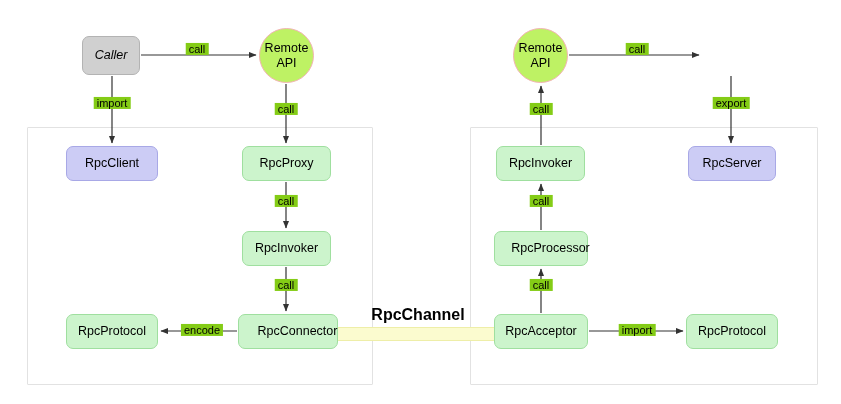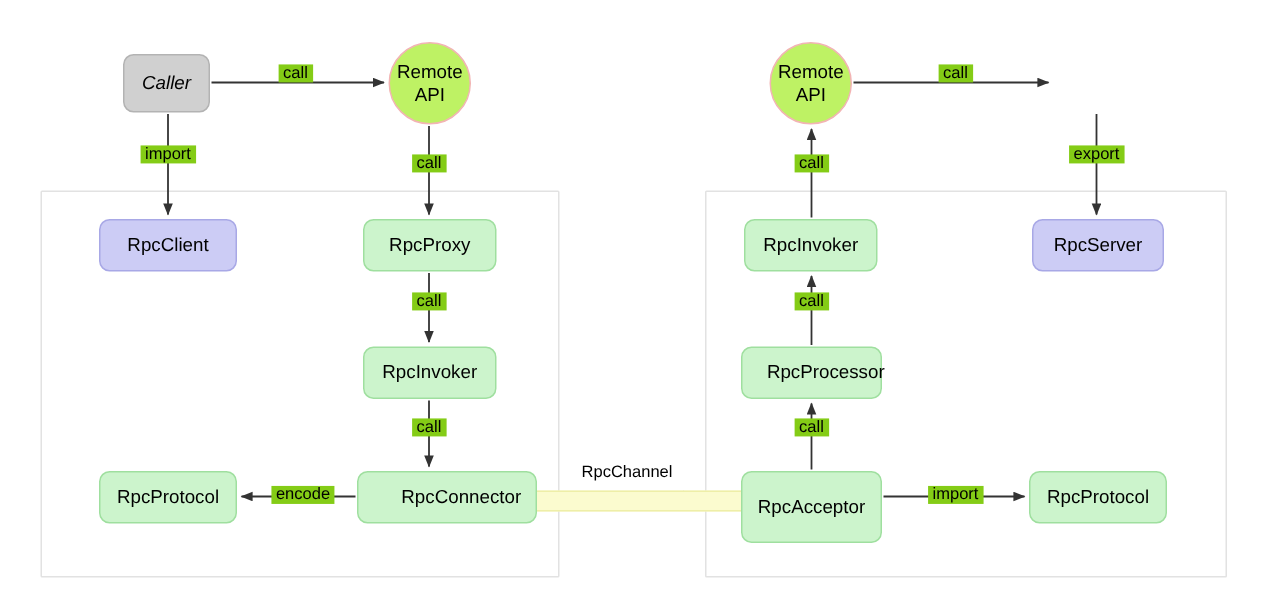--- a/index.html
+++ b/index.html
@@ -47,23 +47,24 @@
     line-height:1.1;
   }
   .channel-band{
     position:absolute;
     background:#fbfbcf;
     border-top:1px solid #eeeea8;
     border-bottom:1px solid #eeeea8;
   }
   .channel-label{
     position:absolute;
-    font-size:11px;
+    font-size:16px;
     color:#000;
     white-space:nowrap;
+    font-weight:bold;
   }
 </style>
 </head>
 <body>
 
 <div id="canvas">
 
   <div class="container" id="container-0" style="left: 27px; top: 127px; width: 346px; height: 258px;"></div>
   <div class="container" id="container-1" style="left: 470px; top: 127px; width: 348px; height: 258px;"></div>
 
@@ -123,33 +124,33 @@
     </div>
   <div class="node purple" id="node-4" style="left: 66px; top: 146px; width: 92px; height: 35px;">
       <span>RpcClient</span>
     </div>
   <div class="node green" id="node-5" style="left: 242px; top: 146px; width: 89px; height: 35px;">
       <span>RpcProxy</span>
     </div>
   <div class="node green" id="node-6" style="left: 242px; top: 231px; width: 89px; height: 35px;">
       <span>RpcInvoker</span>
     </div>
-  <div class="node green" id="node-7" style="left: 238px; top: 314px; width: 120px; height: 35px; padding-left: 19px;">
+  <div class="node green" id="node-7" style="left: 238px; top: 314px; width: 100px; height: 35px; padding-left: 19px;">
       <span>RpcConnector</span>
     </div>
   <div class="node green" id="node-8" style="left: 66px; top: 314px; width: 92px; height: 35px;">
       <span>RpcProtocol</span>
     </div>
   <div class="node green" id="node-9" style="left: 496px; top: 146px; width: 89px; height: 35px;">
       <span>RpcInvoker</span>
     </div>
   <div class="node green" id="node-10" style="left: 494px; top: 231px; width: 94px; height: 35px; padding-left: 19px;">
       <span>RpcProcessor</span>
     </div>
-  <div class="node green" id="node-11" style="left: 494px; top: 314px; width: 94px; height: 48px;">
+  <div class="node green" id="node-11" style="left: 494px; top: 314px; width: 94px; height: 35px;">
       <span>RpcAcceptor</span>
     </div>
   <div class="node green" id="node-12" style="left: 686px; top: 314px; width: 92px; height: 35px;">
       <span>RpcProtocol</span>
     </div>
   <div class="node purple" id="node-13" style="left: 688px; top: 146px; width: 88px; height: 35px;">
       <span>RpcServer</span>
     </div>
 
   <div class="edge-label" id="edge-label-0" style="left: 197px; top: 49px; transform: translate(-50%, -50%);">call</div>

